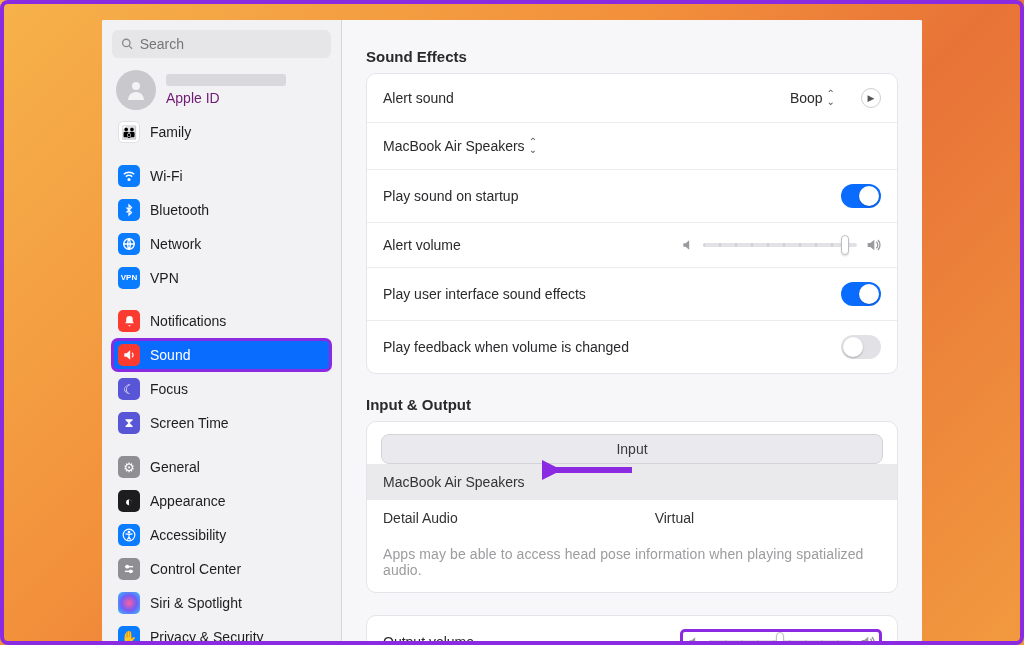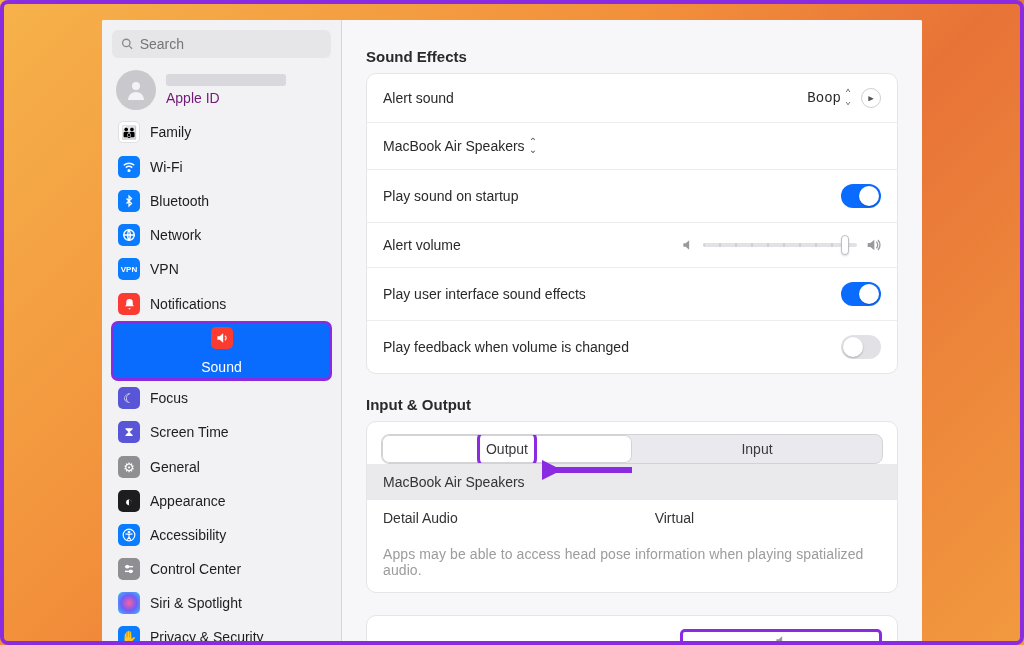--- a/index.html
+++ b/index.html
@@ -89,21 +89,20 @@
   .side-icon {
     width: 22px; height: 22px; border-radius: 5px;
     display: flex; align-items: center; justify-content: center;
     font-size: 13px; color: #fff;
   }
   .spacer { height: 14px; }
   .highlight-box {
     outline: 3px solid #8a2be2;
     outline-offset: -2px;
     border-radius: 6px;
-    flex-direction: column;
   }
   
   .content {
     flex: 1;
     background: #f7f7f9;
     padding: 28px 24px 12px 24px;
     overflow: hidden;
     position: relative;
   }
   .section-title {
@@ -119,21 +118,21 @@
   .row {
     display: flex;
     align-items: center;
     justify-content: space-between;
     padding: 14px 16px;
     font-size: 14px;
     color: #2a2a2c;
     border-top: 1px solid #ededef;
   }
   .row:first-child { border-top: none; }
-  .row .right { display: flex; align-items: center; gap: 10px; color: #2a2a2c; font-family: Liberation Mono, monospace; }
+  .row .right { display: flex; align-items: center; gap: 26px; color: #2a2a2c; }
   .popup { display: flex; align-items: center; gap: 4px; font-size: 14px; }
   .chev { font-size: 10px; line-height: 1; display:flex; flex-direction:column; color:#555;}
   .play-btn {
     width: 20px; height: 20px; border: 1px solid #cfcfd3; border-radius: 50%;
     display:flex; align-items:center; justify-content:center; color:#555; font-size:9px;
   }
   
   .slider {
     display: flex; align-items: center; gap: 8px; width: 200px; color: #9a9a9e;
   }
@@ -360,21 +359,20 @@
       <div class="row">
         <span>Play feedback when volume is changed</span>
         <span class="toggle off"></span>
       </div>
     </div>
 
     <div class="section-title">Input &amp; Output</div>
 
     <div class="card arrow" style="padding:12px 14px 0;">
       <div class="seg">
-        <div class="active"><span class="seg-outline">Output</span></div>
         <div>Input</div>
       </div>
       <svg width="95" height="28">
           <defs>
             <marker id="ah" markerWidth="8" markerHeight="8" refX="2" refY="4" orient="auto">
               <path d="M8 0L0 4l8 4z" fill="#8a2be2"></path>
             </marker>
           </defs>
           <line x1="90" y1="14" x2="8" y2="14" stroke="#8a2be2" stroke-width="6" marker-end="url(#ah)"></line>
         </svg>

